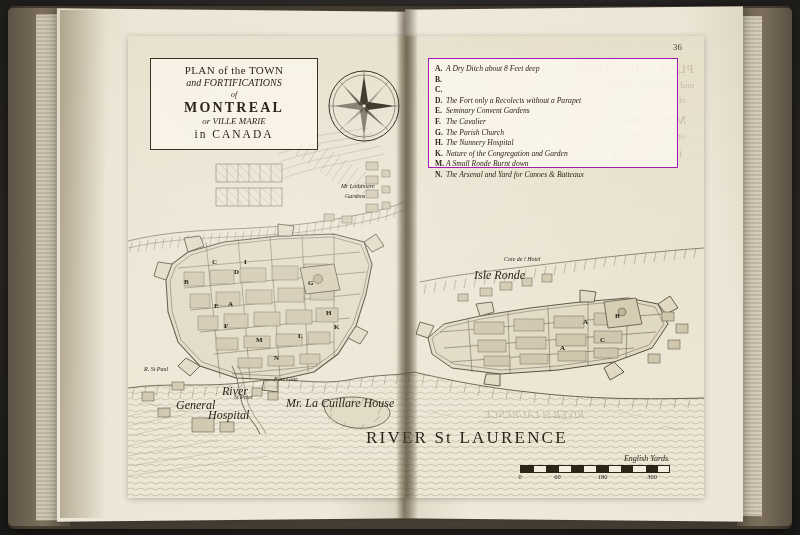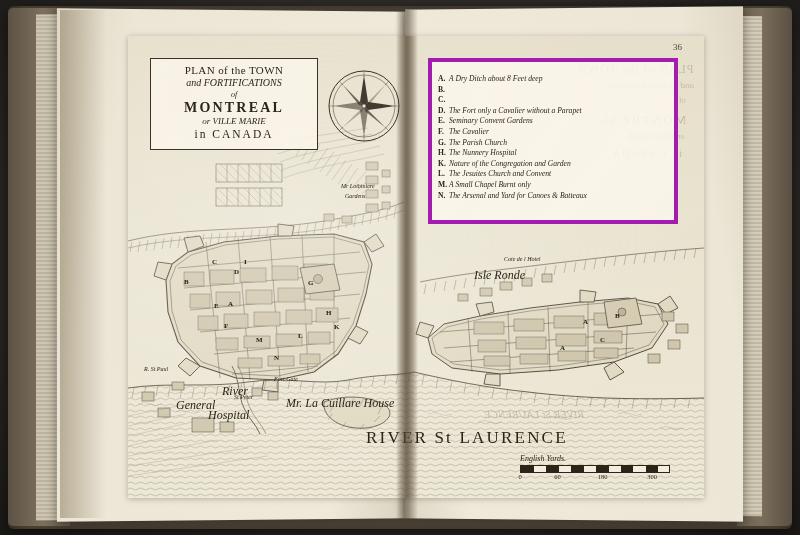--- a/index.html
+++ b/index.html
@@ -153,25 +153,25 @@
     position: absolute;
     left: 198px; top: 32px;
     width: 76px; height: 76px;
   }
   .compass svg { display: block; }
 
   
   .legend {
     position: absolute;
     left: 300px; top: 22px;
-    width: 250px; height: 166px;
-    border: 4px solid #a21caf;
+    width: 250px; height: 110px;
+    border: 1px solid #a21caf;
     background: rgba(250,246,234,.88);
     box-sizing: border-box;
-    padding: 12px 6px 4px 6px;
+    padding: 5px 6px 4px 6px;
   }
   .legend ul {
     list-style: none;
     margin: 0; padding: 0;
   }
   .legend li {
     font-size: 7.6px;
     line-height: 10.6px;
     color: #2c2619;
     white-space: nowrap;
@@ -221,21 +221,21 @@
     left: 238px; top: 392px;
     font-size: 17px;
     letter-spacing: 2.2px;
     color: #2b2519;
     font-family: "Liberation Serif", serif;
   }
   .scale-wrap {
     position: absolute;
     left: 392px; top: 418px;
     width: 150px;
-    text-align: left;
+    text-align: right;
     color: #2b2519;
   }
   .scale-title {
     font-size: 8px;
     font-style: italic;
     margin-bottom: 2px;
   }
   .scale-bar {
     position: relative;
     height: 6px;
@@ -693,28 +693,27 @@
         </g>
         <circle cx="38" cy="38" r="2" fill="#efead9" stroke="#3a3226" stroke-width="0.6"></circle>
       </svg>
     </div>
 
     <div class="legend">
       <ul>
         <li><span class="key">A.</span><span>A Dry Ditch about 8 Feet deep</span></li>
         <li><span class="key">B.</span><span></span></li>
         <li><span class="key">C.</span><span></span></li>
-        <li><span class="key">D.</span><span>The Fort only a Cavalier without a Parapet</span></li>
+        <li><span class="key">D.</span><span>The Fort only a Recolects without a Parapet</span></li>
         <li><span class="key">E.</span><span>Seminary Convent Gardens</span></li>
         <li><span class="key">F.</span><span>The Cavalier</span></li>
         <li><span class="key">G.</span><span>The Parish Church</span></li>
         <li><span class="key">H.</span><span>The Nunnery Hospital</span></li>
         <li><span class="key">K.</span><span>Nature of the Congregation and Garden</span></li>
-        <li><span class="key">L.</span><span>The Jesuites Church and Convent</span></li>
-        <li><span class="key">M.</span><span>A Small Chapel Burnt only</span></li>
+        <li><span class="key">M.</span><span>A Small Ronde Burnt down</span></li>
         <li><span class="key">N.</span><span>The Arsenal and Yard for Canoes &amp; Batteaux</span></li>
       </ul>
     </div>
 
     <div class="mlabel sm" style="left:213px; top:147px;">Mr Lotbiniere</div>
     <div class="mlabel sm" style="left:217px; top:157px;">Gardens</div>
     <div class="mlabel" style="left:48px; top:362px;">General</div>
     <div class="mlabel" style="left:80px; top:372px;">Hospital</div>
     <div class="mlabel" style="left:94px; top:348px;">River</div>
     <div class="mlabel sm" style="left:106px; top:358px;">St Peter</div>

